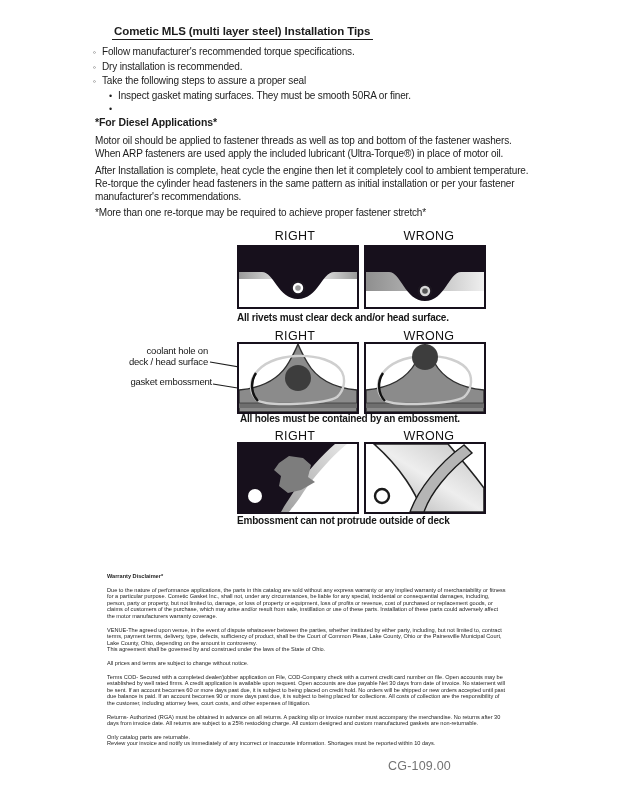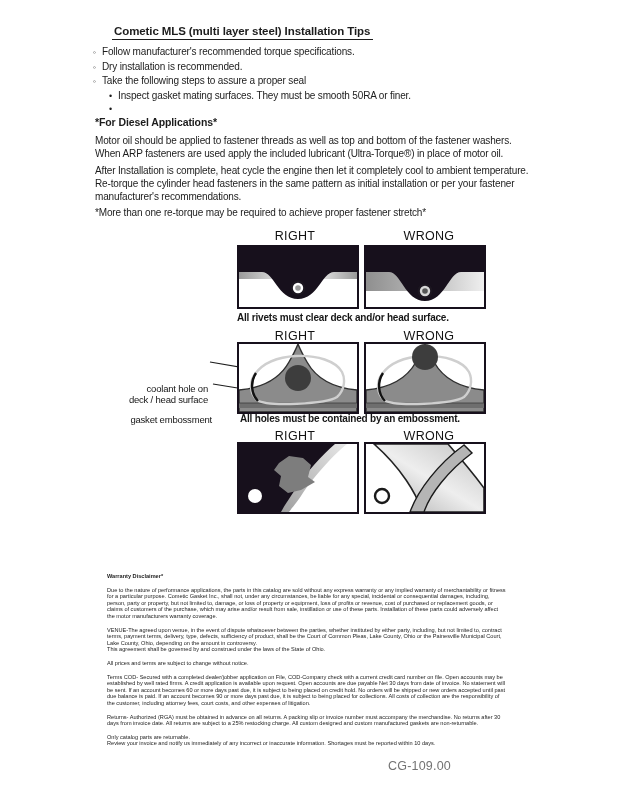--- a/index.html
+++ b/index.html
@@ -28,21 +28,21 @@
   
   .hdr-row{left:237px;width:250px;display:flex;gap:18px;}
   .hdr{width:122px;text-align:center;font-size:12.5px;letter-spacing:0.3px;font-weight:500;color:#111;}
   .panel-row{left:237px;width:250px;display:flex;gap:5px;}
   .panel{width:118px;border:2px solid #17101c;background:#fff;font-size:0;}
   .cap{font-size:10px;font-weight:600;letter-spacing:-0.2px;line-height:10.5px;color:#161616;}
   .r1h{top:229px;} .r1p{top:245px;} .r1c{left:237px;top:313px;}
   .r2h{top:329px;} .r2p{top:342px;} .r2c{left:240px;top:414px;}
   .r3h{top:429px;} .r3p{top:442px;} .r3c{left:237px;top:516px;}
   
-  .call{font-size:9.5px;letter-spacing:-0.2px;line-height:10.5px;text-align:right;color:#161616;margin-top:38px;}
+  .call{font-size:9.5px;letter-spacing:-0.2px;line-height:10.5px;text-align:right;color:#161616;}
   .call-coolant{left:96px;top:346px;width:112px;}
   .call-emb{left:94px;top:377px;width:118px;}
   .leader{left:205px;top:355px;}
   
   .legal{left:107px;top:573px;width:400px;font-size:5.6px;line-height:6.6px;color:#242424;}
   .legal-h{font-weight:bold;margin:0 0 7px 0;}
   .lp{margin:0 0 7px 0;}
   .lp.tight{margin-bottom:0;}
   
   .page-code{left:388px;top:759px;font-size:12.5px;letter-spacing:0.2px;color:#737373;}
@@ -199,20 +199,21 @@
               <stop offset="1" stop-color="#c2c2c2"></stop>
           </linearGradient>
         </defs>
         <path d="M8,0 H82 C96,16 109,32 118,44 V68 H56 C51,50 35,24 8,0 Z" fill="url(#gW3)" stroke="#222222" stroke-width="1.6"></path>
         <path d="M44,68 C52,46 72,20 98,1 L106,9 C82,27 64,50 58,68 Z" fill="#b5b5b5" stroke="#1a1a1a" stroke-width="1.4"></path>
         <circle cx="16" cy="52" r="7" fill="#ffffff" stroke="#1a1a1a" stroke-width="2.4"></circle>
       </svg>
     </div>
   </div>
   <div class="abs cap r3c">
+    <div>Embossment can not protrude outside of deck</div>
   </div>
 
   <div class="abs legal">
     <div class="legal-h">Warranty Disclaimer*</div>
     <p class="lp">Due to the nature of performance applications, the parts in this catalog are sold without any express warranty or any implied warranty of merchantability or fitness for a particular purpose.  Cometic Gasket Inc., shall not, under any circumstances, be liable for any special, incidental or consequential damages, including, person, party or property, but not limited to, damage, or loss of property or equipment, loss of profits or revenue, cost of purchased or replacement goods, or claims of customers of the purchase, which may arise and/or result from sale, instillation or use of these parts.  Installation of these parts could adversely affect the motor manufacturers warranty coverage.</p>
     <p class="lp tight">VENUE-The agreed upon venue, in the event of dispute whatsoever between the parties, whether instituted by either party, including, but not limited to, contract terms, payment terms, delivery, type, defects, sufficiency of product, shall be the Court of Common Pleas, Lake County, Ohio or the Painesville Municipal Court, Lake County, Ohio, depending on the amount in controversy.</p>
     <p class="lp">This agreement shall be governed by and construed under the laws of the State of Ohio.</p>
     <p class="lp">All prices and terms are subject to change without notice.</p>
     <p class="lp">Terms COD- Secured with a completed dealer/jobber application on File, COD-Company check with a current credit card number on file.  Open accounts may be established by well rated firms.  A credit application is available upon request.  Open accounts are due payable Net 30 days from date of invoice.  No statement will be sent.  If an account becomes 60 or more days past due, it is subject to being placed on credit hold.  No orders will be shipped or new orders accepted until past due balance is paid.  If an account becomes 90 or more days past due, it is subject to being placed for collections.  All costs of collection are the responsibility of the customer, including attorney fees, court costs, and other expenses of litigation.</p>
     <p class="lp">Returns- Authorized (RGA) must be obtained in advance on all returns.  A packing slip or invoice number must accompany the merchandise.  No returns after 30 days from invoice date.  All returns are subject to a 25% restocking charge.  All custom designed and custom manufactured gaskets are non-returnable.</p>

